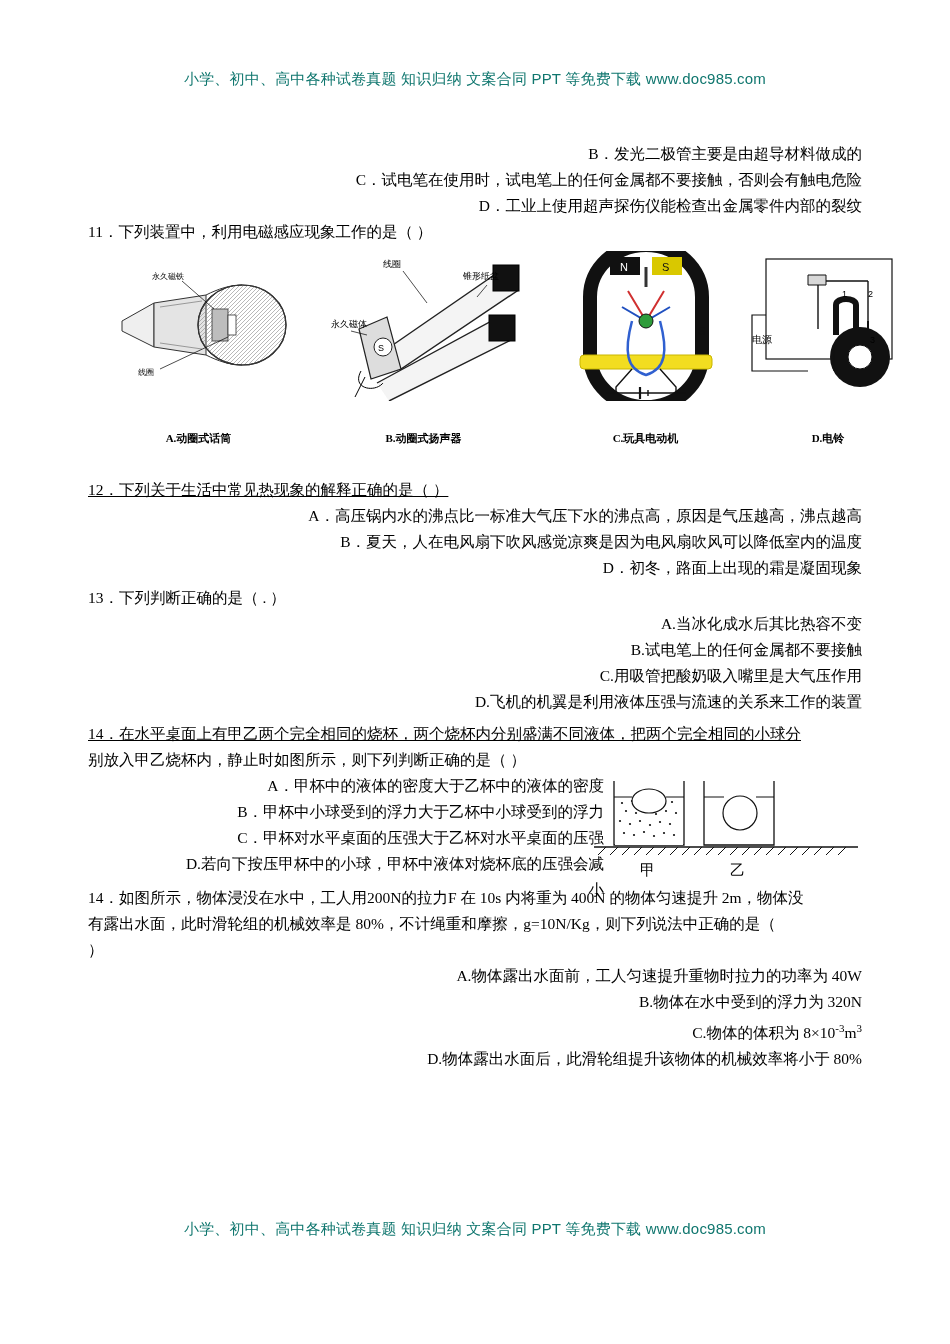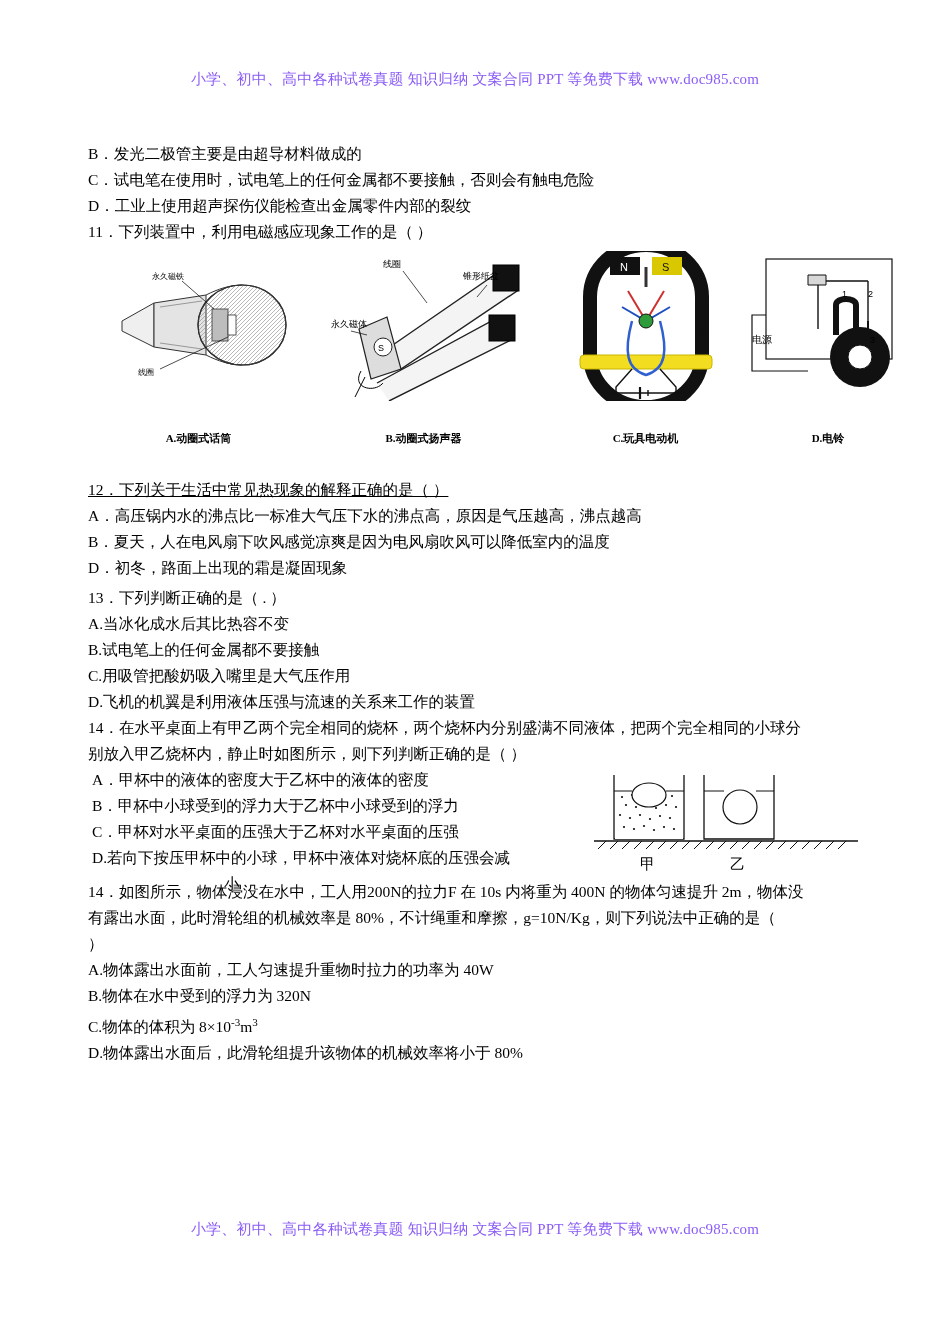--- a/index.html
+++ b/index.html
@@ -17,37 +17,37 @@
   }
   .page {
     position: relative;
     width: 950px;
     height: 1344px;
     box-sizing: border-box;
     padding: 0 88px;
   }
   .watermark {
     text-align: center;
-    font-family: Liberation Serif, serif;
+    font-family: Liberation Sans, sans-serif;
     font-size: 15px;
-    color: #8b5cf6;
+    color: #0f766e;
     letter-spacing: 0.2px;
   }
   .wm-top { padding-top: 70px; }
   .wm-bottom {
     position: absolute;
     left: 0; right: 0;
     bottom: 105px;
   }
   .content {
     margin-top: 52px;
     font-size: 15.5px;
     line-height: 26px;
   }
-  .opt { margin: 0; padding: 0; }
+  .opt { margin: 0; padding: 0; text-align: right; }
   .q { margin: 0; padding: 0; }
   .sup { vertical-align: super; font-size: 11px; }
 
   
   .fig-row {
     position: relative;
     height: 200px;
     margin-top: 6px;
   }
   .fig-cell {
@@ -231,25 +231,25 @@
     <p class="opt">A．高压锅内水的沸点比一标准大气压下水的沸点高，原因是气压越高，沸点越高</p>
     <p class="opt">B．夏天，人在电风扇下吹风感觉凉爽是因为电风扇吹风可以降低室内的温度</p>
     <p class="opt">D．初冬，路面上出现的霜是凝固现象</p>
 
     <p class="q" style="margin-top:4px;">13．下列判断正确的是（   .   ）</p>
     <p class="opt">A.当冰化成水后其比热容不变</p>
     <p class="opt">B.试电笔上的任何金属都不要接触</p>
     <p class="opt">C.用吸管把酸奶吸入嘴里是大气压作用</p>
     <p class="opt">D.飞机的机翼是利用液体压强与流速的关系来工作的装置</p>
 
-    <p class="q" style="">14．在水平桌面上有甲乙两个完全相同的烧杯，两个烧杯内分别盛满不同液体，把两个完全相同的小球分</p>
+    <p class="q" style="margin-top:6px;text-decoration:underline;">14．在水平桌面上有甲乙两个完全相同的烧杯，两个烧杯内分别盛满不同液体，把两个完全相同的小球分</p>
     <p class="q">别放入甲乙烧杯内，静止时如图所示，则下列判断正确的是（                        ）</p>
 
     <div style="position:relative; height:112px;">
-      <div style="position:absolute; left:4px; top:0; width:500px;">
+      <div style="position:absolute; left:16px; top:0; width:500px;">
         <p class="opt">A．甲杯中的液体的密度大于乙杯中的液体的密度</p>
         <p class="opt">B．甲杯中小球受到的浮力大于乙杯中小球受到的浮力</p>
         <p class="opt">C．甲杯对水平桌面的压强大于乙杯对水平桌面的压强</p>
         <p class="opt">
           <span>D.若向下按压甲杯中的小球，甲杯中液体对烧杯底的压强会减</span>
           <span style="display:inline-block;width:128px;"></span>
           <span>小</span>
         </p>
       </div>
 

